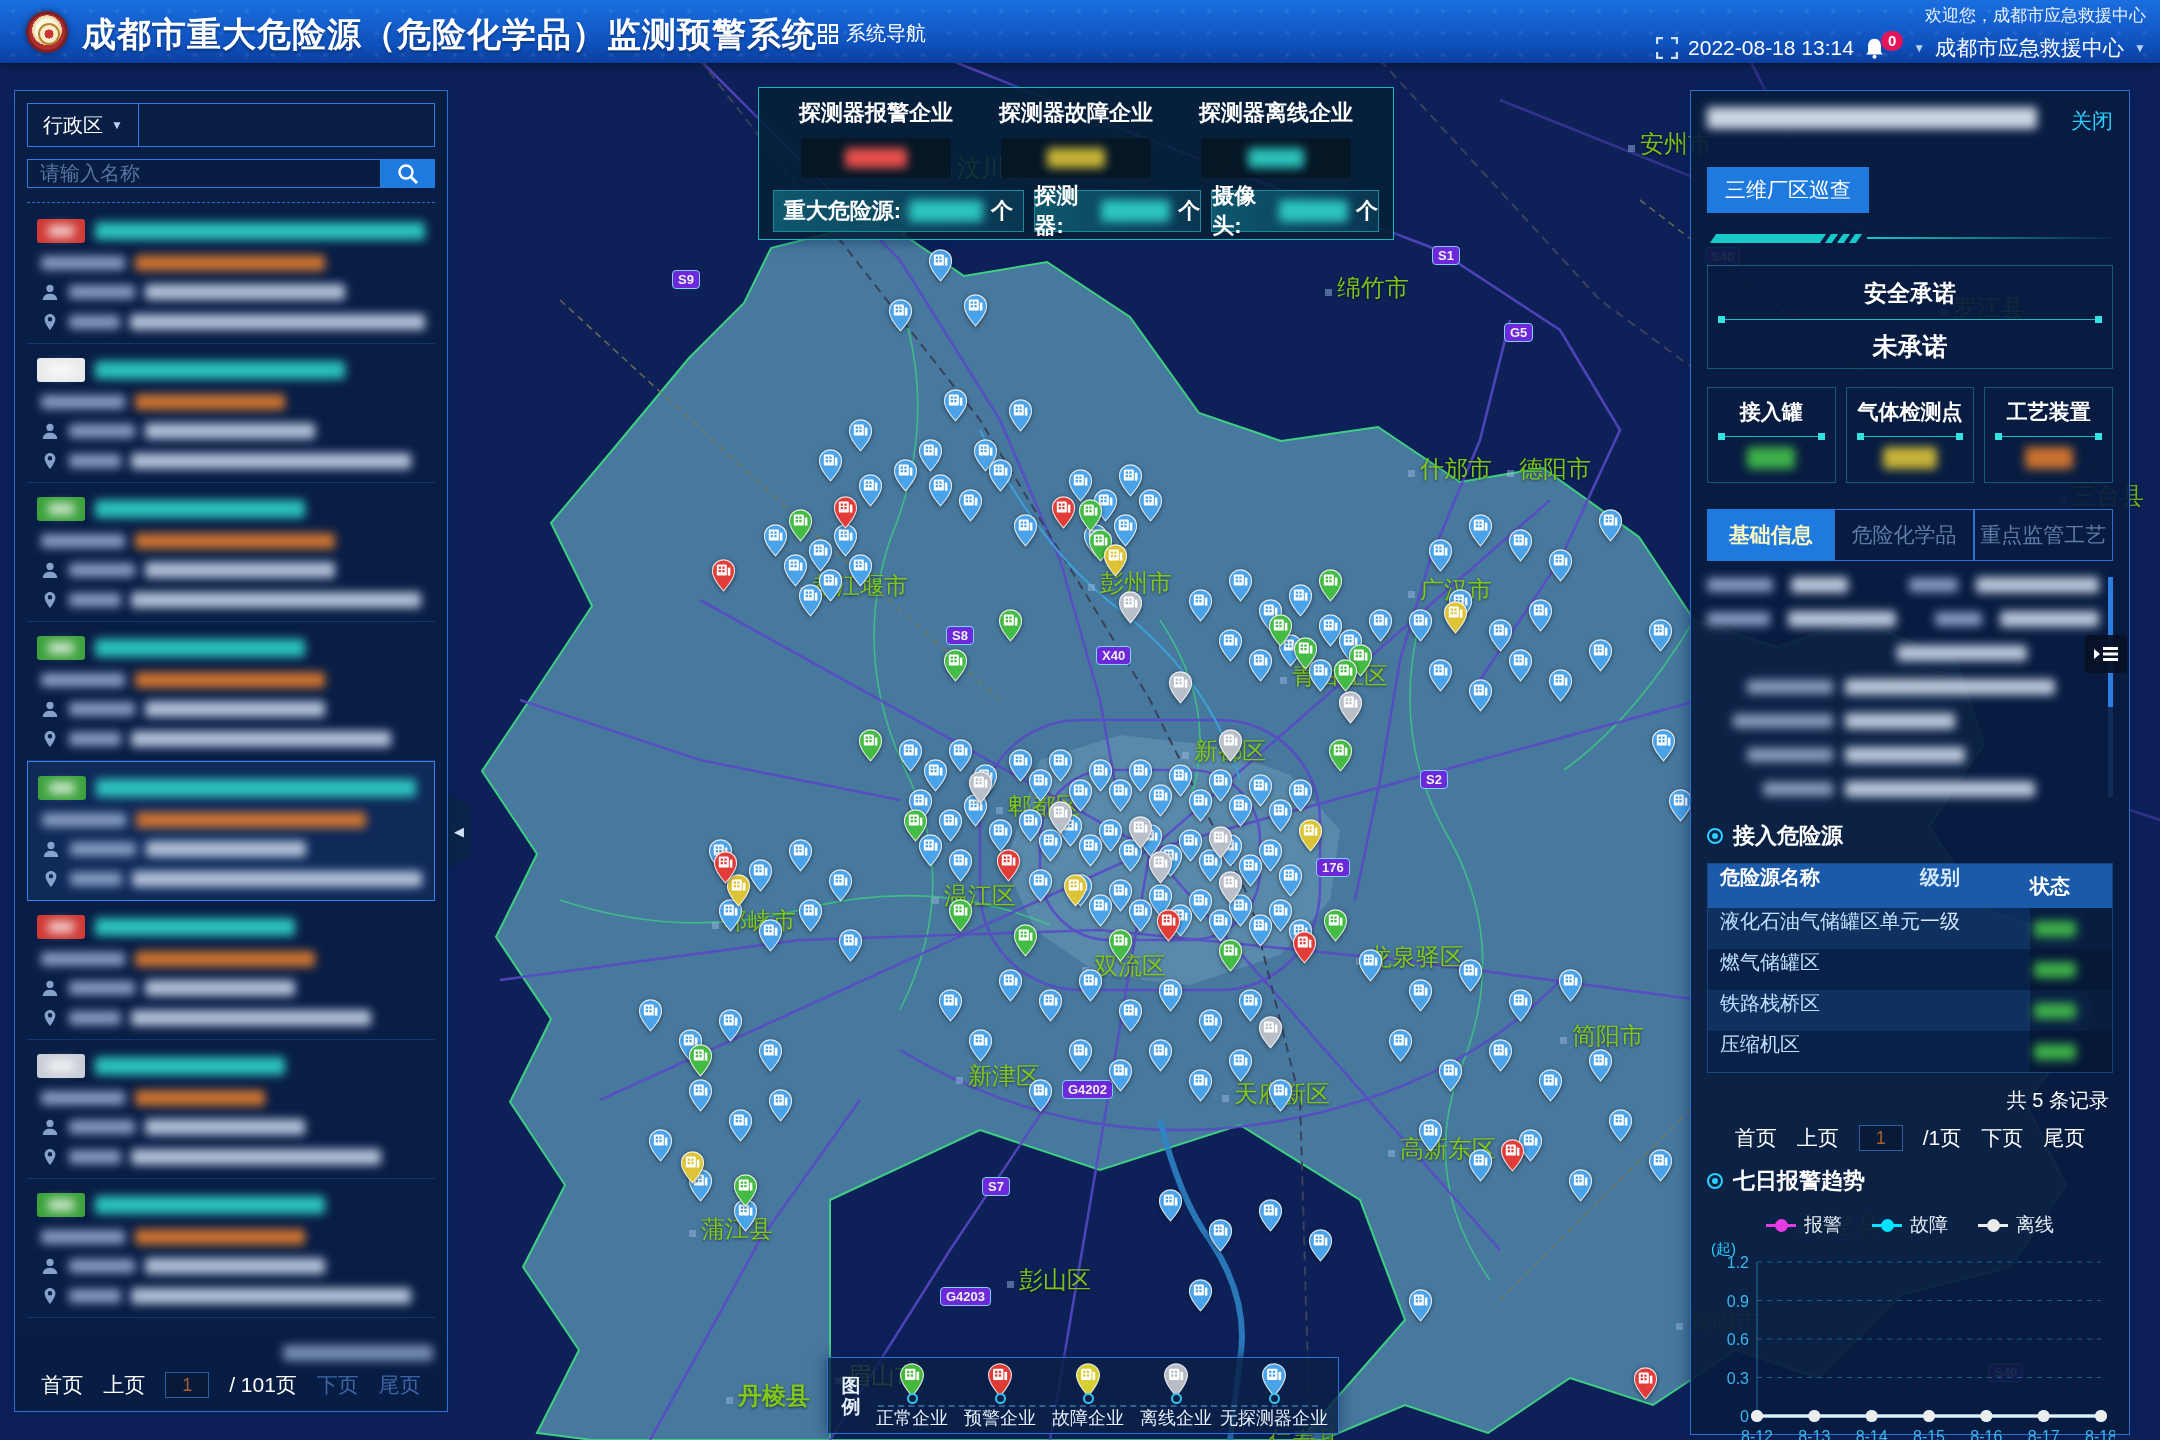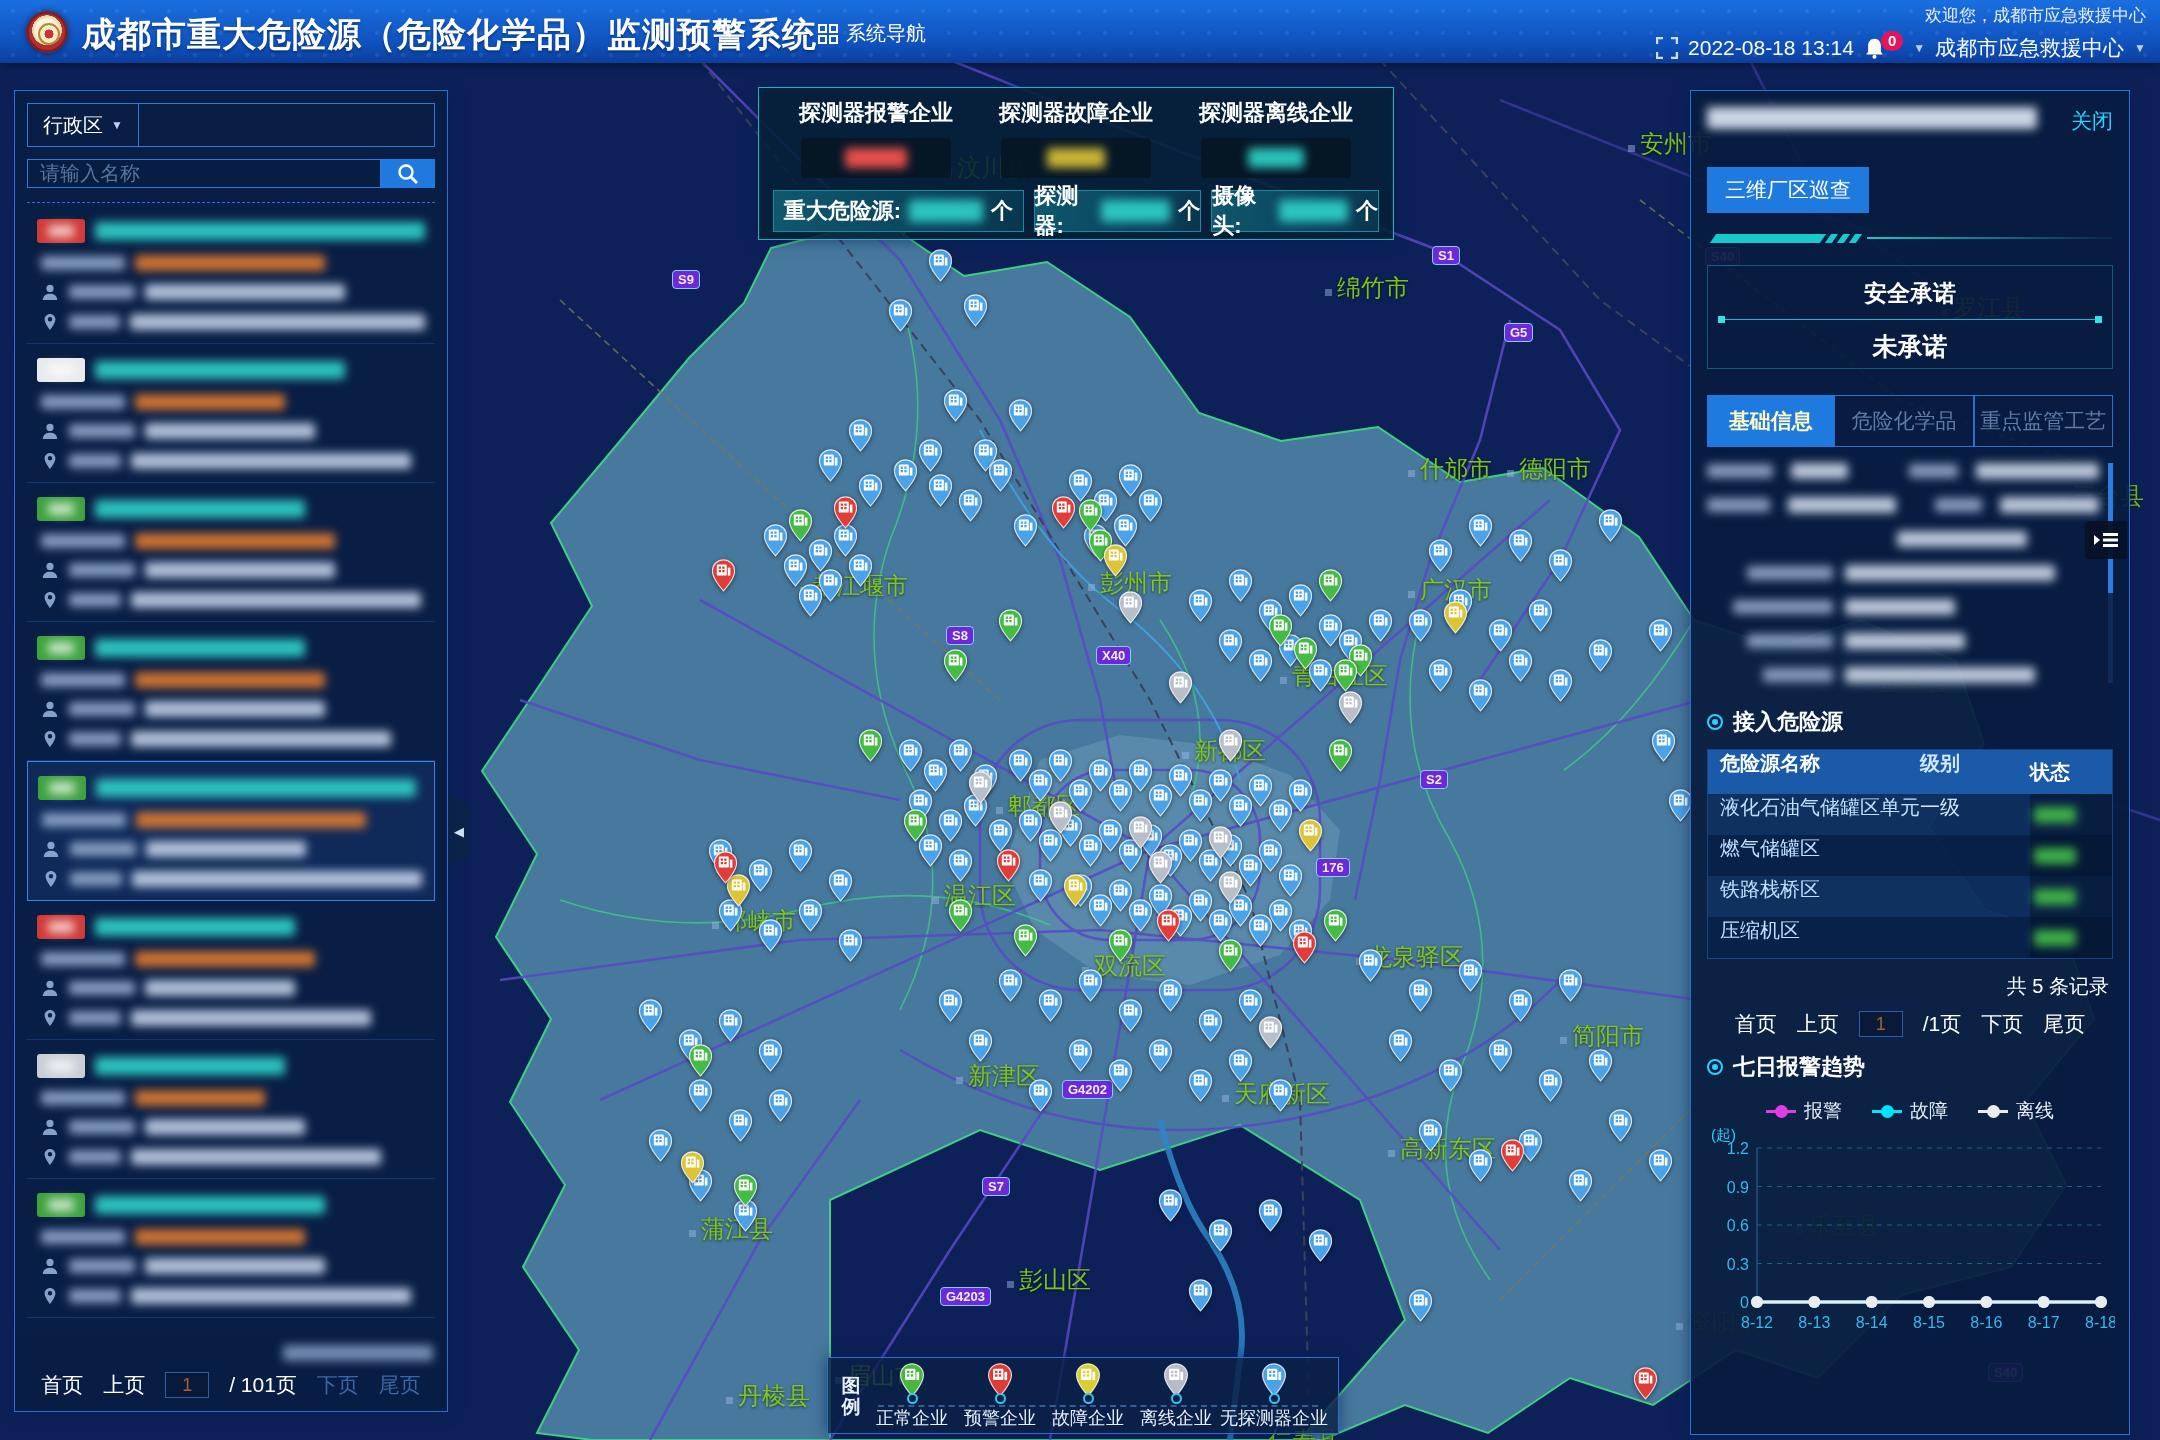--- a/index.html
+++ b/index.html
@@ -230,21 +230,21 @@
     <span class="city-label" style="left: 932px; top: 880px;">温江区</span>
     <span class="city-label" style="left: 1356px; top: 941px;">龙泉驿区</span>
     <span class="city-label" style="left: 1082px; top: 950px;">双流区</span>
     <span class="city-label" style="left: 956px; top: 1060px;">新津区</span>
     <span class="city-label" style="left: 712px; top: 905px;">邛崃市</span>
     <span class="city-label" style="left: 2060px; top: 480px;">三台县</span>
     <span class="city-label" style="left: 1222px; top: 1078px;">天府新区</span>
     <span class="city-label" style="left: 1388px; top: 1133px;">高新东区</span>
     <span class="city-label" style="left: 1007px; top: 1264px;">彭山区</span>
     <span class="city-label" style="left: 689px; top: 1213px;">蒲江县</span>
-    <span class="city-label" style="left: 726px; top: 1380px;">丹棱县</span>
+    <span class="city-label" style="left: 726px; top: 1380px; font-weight: bold;">丹棱县</span>
     <span class="city-label" style="left: 835px; top: 1360px;">眉山市</span>
     <span class="city-label" style="left: 1676px; top: 1306px;">资阳市</span>
     <span class="city-label" style="left: 1256px; top: 1424px;">仁寿县</span>
     <span class="city-label" style="left: 1796px; top: 1210px;">乐至县</span>
     <span class="city-label" style="left: 1560px; top: 1020px;">简阳市</span>
     <span class="road-badge" style="left: 672px; top: 270px;">S9</span>
     <span class="road-badge" style="left: 1432px; top: 246px;">S1</span>
     <span class="road-badge" style="left: 1504px; top: 323px;">G5</span>
     <span class="road-badge" style="left: 1705px; top: 247px;">S40</span>
     <span class="road-badge" style="left: 946px; top: 626px;">S8</span>
@@ -1242,20 +1242,37 @@
       <span class="d-tick"></span>
       <span class="d-tick"></span>
       <span class="d-line"></span>
   </div>
   <div id="dp-summary">
     <div class="sum-box cb">
       <i class="corner tl"></i><i class="corner tr"></i><i class="corner bl"></i><i class="corner br"></i>
       <div class="t">安全承诺</div>
       <div class="tline"></div>
       <div class="v">未承诺</div>
+    </div>
+  </div>
+  <div id="dp-stats">
+    <div class="dstat cb">
+      <i class="corner tl"></i><i class="corner tr"></i><i class="corner bl"></i><i class="corner br"></i>
+      <div class="t">接入罐</div><div class="tline"></div>
+      <i class="blob green" style="width:48px;height:22px"></i>
+    </div>
+    <div class="dstat cb">
+      <i class="corner tl"></i><i class="corner tr"></i><i class="corner bl"></i><i class="corner br"></i>
+      <div class="t">气体检测点</div><div class="tline"></div>
+      <i class="blob yellow" style="width:54px;height:22px"></i>
+    </div>
+    <div class="dstat cb">
+      <i class="corner tl"></i><i class="corner tr"></i><i class="corner bl"></i><i class="corner br"></i>
+      <div class="t">工艺装置</div><div class="tline"></div>
+      <i class="blob orange" style="width:48px;height:22px"></i>
     </div>
   </div>
   <div id="dp-tabs">
     <div class="tab active" id="tab-0">基础信息</div>
     <div class="tab" id="tab-1">危险化学品</div>
     <div class="tab" id="tab-2">重点监管工艺</div>
   </div>
   <div id="dp-info">
     <div class="inf-grid">
         <i class="blob lbl" style="width:70px"></i>

